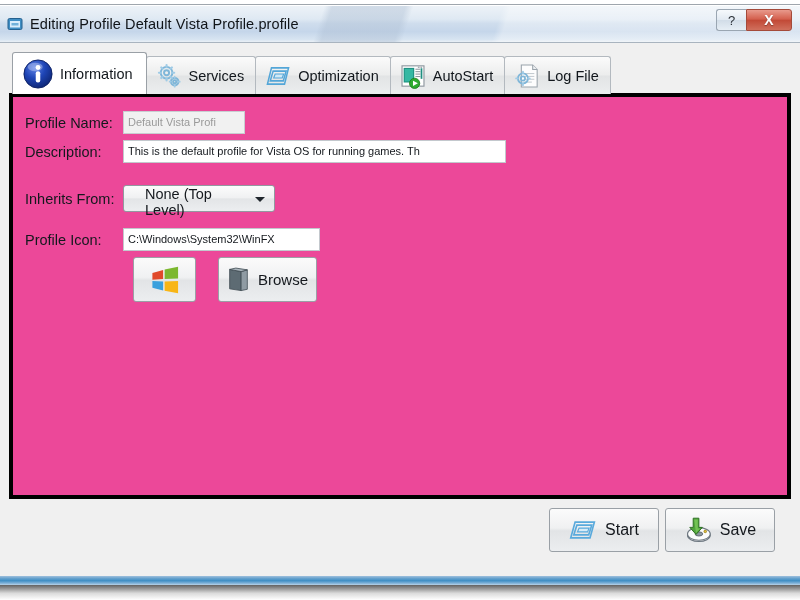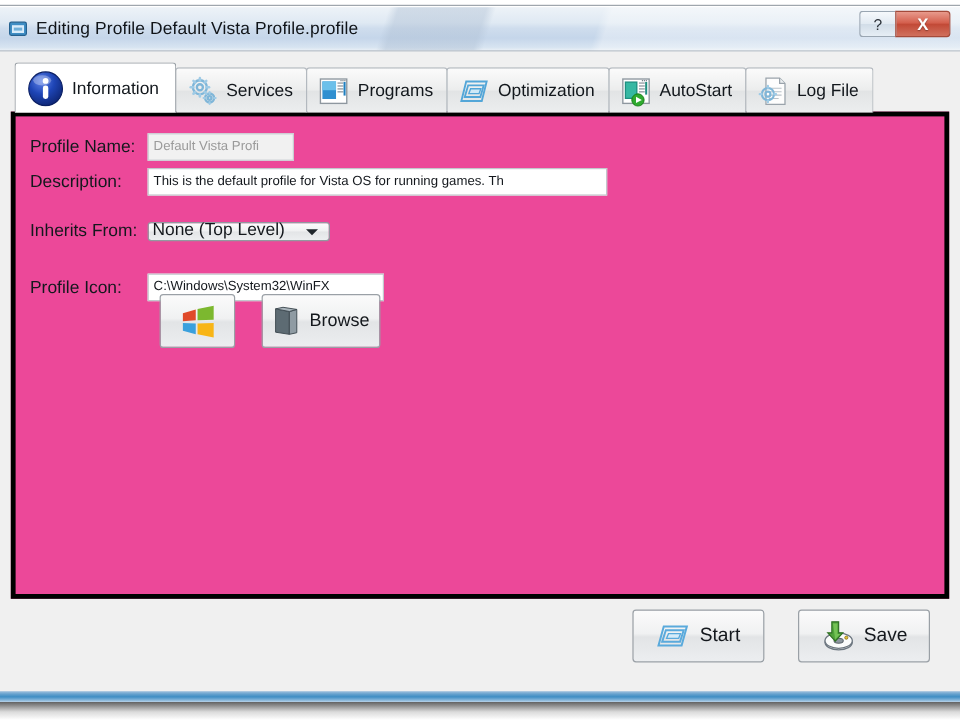--- a/index.html
+++ b/index.html
@@ -233,48 +233,48 @@
   #row-profile-name { top: 14px; }
   #profile-name-input { width: 122px; }
 
   #row-description { top: 43px; }
   #description-input { width: 383px; }
 
   #row-inherits { top: 88px; }
   .combo {
     position: relative;
     width: 152px;
-    height: 16px;
+    height: 27px;
     border: 1px solid #9299a0;
     border-radius: 3px;
     background: linear-gradient(to bottom, #fcfcfc 0%, #f0f1f2 46%, #e3e5e7 52%, #eceef0 100%);
     display: flex;
-    align-items: flex-end;
-    padding: 0 3px;
+    align-items: flex-start;
+    padding: 0 21px;
     font-size: 14.5px;
     color: #14181d;
   }
   .combo-arrow {
     position: absolute;
     right: 9px;
     top: 50%;
     margin-top: -2px;
     width: 0; height: 0;
     border-left: 5px solid transparent;
     border-right: 5px solid transparent;
     border-top: 5px solid #20262c;
   }
 
   #row-profile-icon { top: 131px; }
   #profile-icon-input { width: 197px; }
 
   #icon-buttons {
     position: absolute;
     left: 120px;
-    top: 148px;
+    top: 160px;
     display: flex;
     gap: 22px;
   }
   .push-button {
     border: 1px solid #9aa0a6;
     border-radius: 3px;
     background: linear-gradient(to bottom, #fbfbfb 0%, #f0f1f2 45%, #e2e4e6 52%, #eceef0 100%);
     display: flex;
     align-items: center;
     justify-content: center;
@@ -287,21 +287,21 @@
   #browse-button { width: 99px; height: 45px; padding: 0 8px; }
 
   
   #bottom-bar {
     position: relative;
     flex: 0 0 auto;
     height: 52px;
     display: flex;
     align-items: center;
     justify-content: flex-end;
-    gap: 28px;
+    gap: 6px;
     padding-right: 16px;
     padding-top: 10px;
   }
   .action-button {
     width: 110px;
     height: 44px;
     border: 1px solid #9aa0a6;
     border-radius: 3px;
     background: linear-gradient(to bottom, #fbfbfb 0%, #f0f1f2 45%, #e2e4e6 52%, #eceef0 100%);
     display: flex;
@@ -399,40 +399,20 @@
             <g stroke="#9fcbe6" stroke-width="2.1" stroke-linecap="round">
               <line x1="23" y1="16.8" x2="23" y2="18.4"></line>
                 <line x1="23" y1="27.6" x2="23" y2="29.2"></line>
               <line x1="16.8" y1="23" x2="18.4" y2="23"></line>
                 <line x1="27.6" y1="23" x2="29.2" y2="23"></line>
             </g>
           </svg>
           <span class="tab-label">Services</span>
         </div>
 
-        <div class="tab">
-          <svg class="tab-icon" viewBox="0 0 32 32">
-            <rect x="2.5" y="3.5" width="27" height="25" fill="#ffffff" stroke="#8e979f" stroke-width="1.4"></rect>
-            <rect x="4.5" y="6" width="14" height="18" fill="#2f8fd0"></rect>
-            <rect x="4.5" y="6" width="14" height="9" fill="#6cc0ea"></rect>
-            <g fill="#8e979f">
-              <rect x="20" y="7" width="6" height="1.3"></rect>
-              <rect x="20" y="10" width="6" height="1.3"></rect>
-              <rect x="20" y="13" width="6" height="1.3"></rect>
-              <rect x="20" y="16" width="6" height="1.3"></rect>
-            </g>
-            <rect x="26.2" y="6.5" width="2.1" height="14" fill="#1f7fc0"></rect>
-            <g fill="#6d7780">
-                <rect x="23" y="4.6" width="1.2" height="1.2"></rect>
-                <rect x="25" y="4.6" width="1.2" height="1.2"></rect>
-                <rect x="27" y="4.6" width="1.2" height="1.2"></rect>
-              </g>
-          </svg>
-          <span class="tab-label">Programs</span>
-        </div>
 
         <div class="tab">
           <svg class="tab-icon" viewBox="0 0 32 32">
             <g fill="none" stroke="#53a6d8" stroke-width="1.9">
               <path d="M8 6 L29 6 L24 26 L3 26 Z"></path>
               <path d="M10 10 L26 10 L22.5 22 L6.5 22 Z"></path>
             </g>
             <path d="M12.5 13.5 L23 13.5 L21.2 18.5 L10.7 18.5 Z" fill="#cfe9f7" stroke="#53a6d8" stroke-width="1.4"></path>
           </svg>
           <span class="tab-label">Optimization</span>

